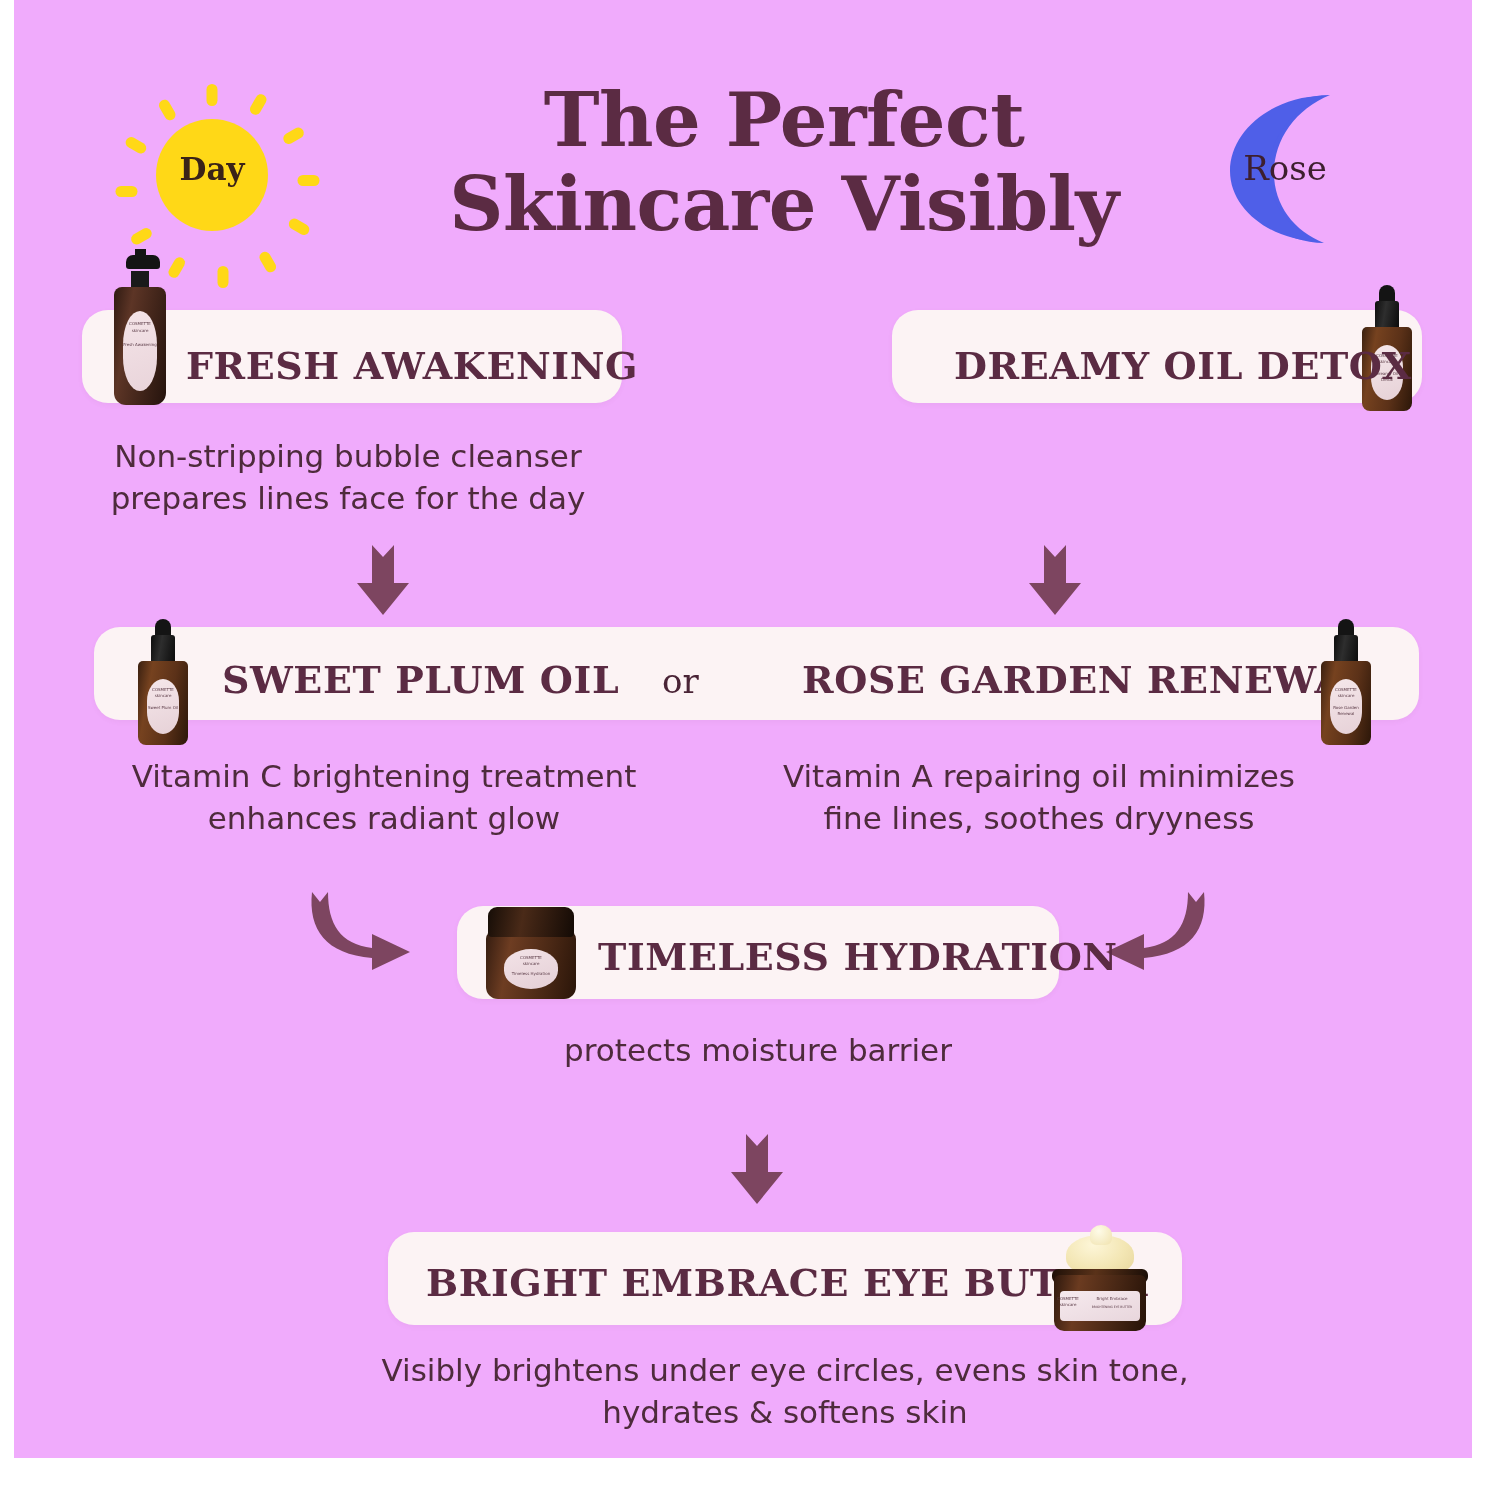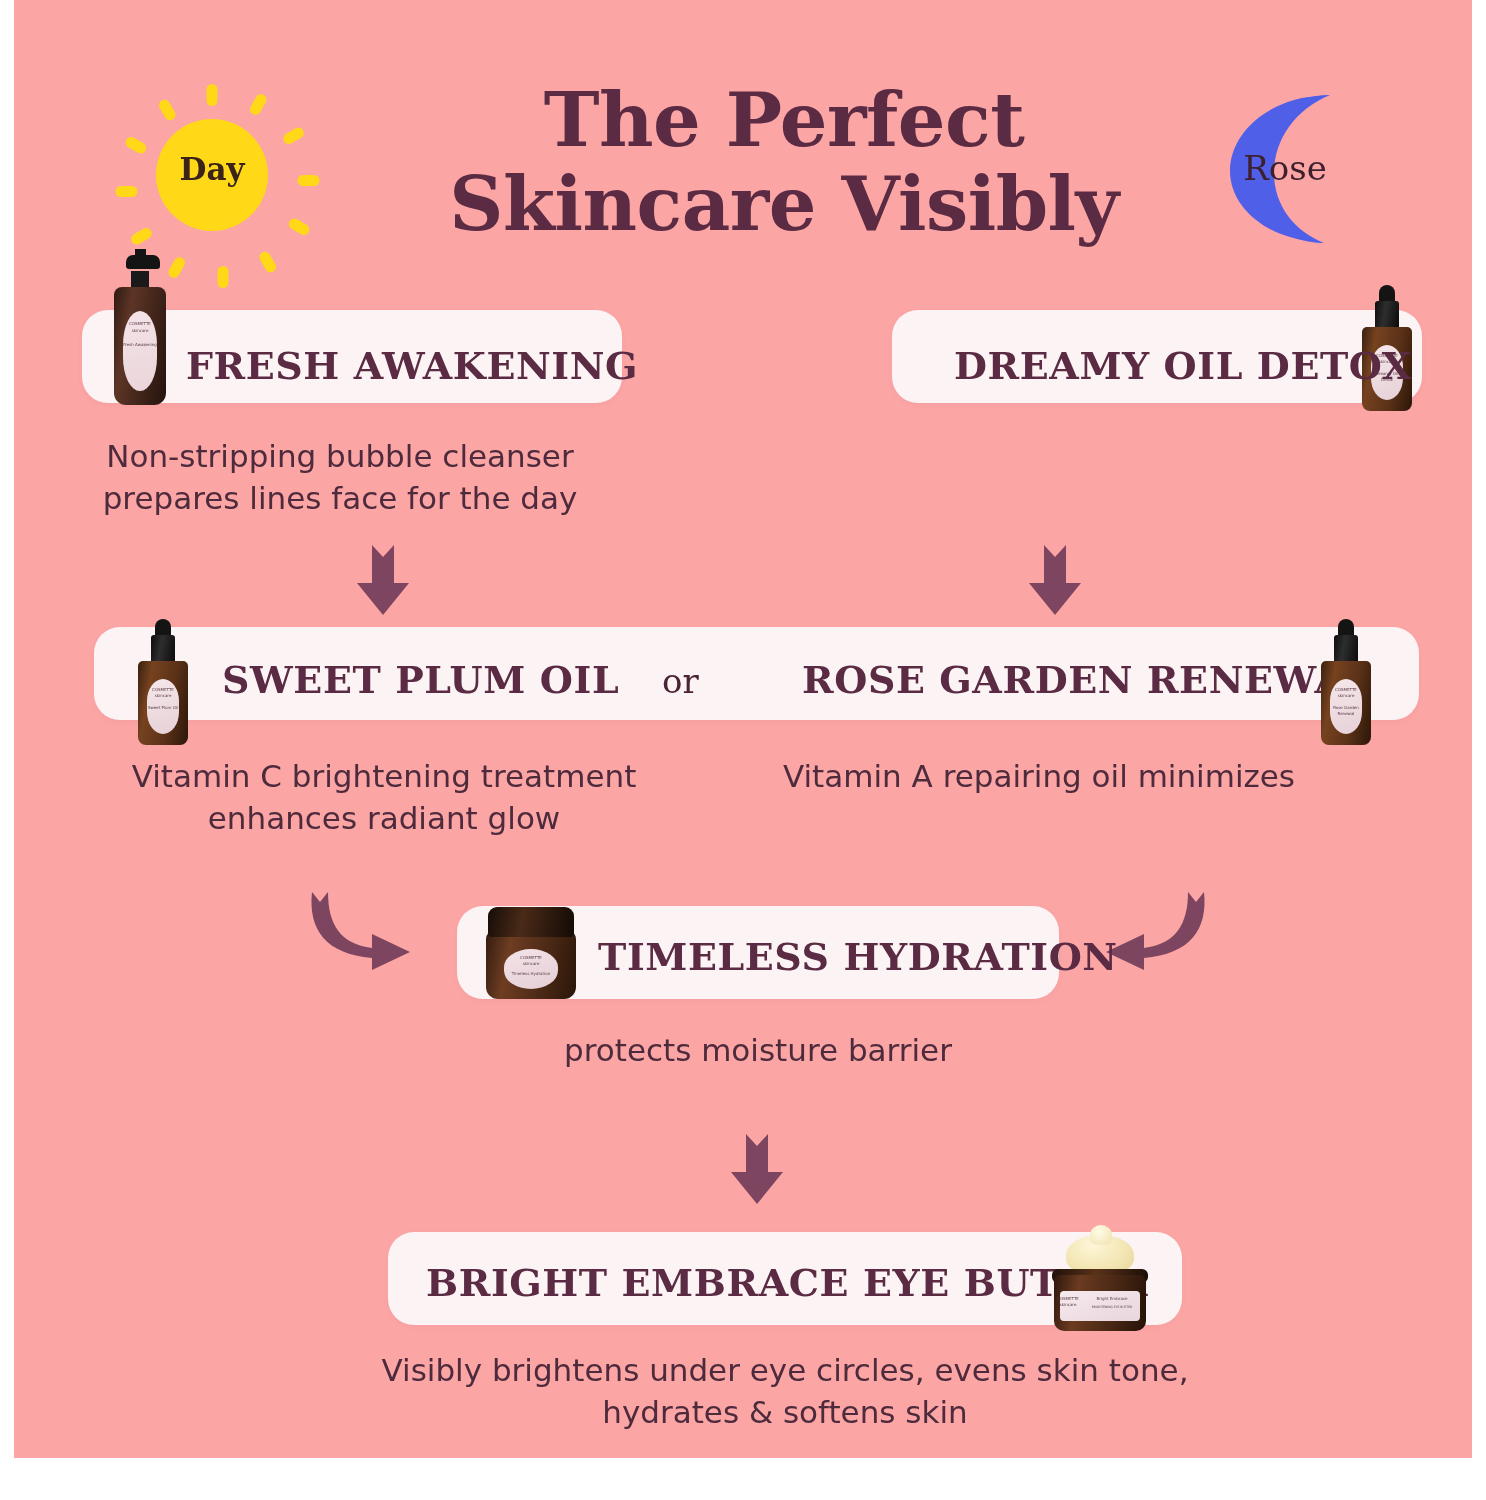--- a/index.html
+++ b/index.html
@@ -12,21 +12,21 @@
     height: 1500px;
     font-family: "DejaVu Sans", sans-serif;
     overflow: hidden;
   }
   #canvas {
     position: absolute;
     left: 14px;
     top: 0px;
     width: 1458px;
     height: 1458px;
-    background: #fca5a5;
+    background: #f0abfc;
   }
 
   
   .title {
     position: absolute;
     left: 360px;
     top: 78px;
     width: 820px;
     text-align: center;
     font-family: "DejaVu Serif", serif;
@@ -338,21 +338,21 @@
     <div class="db-cap"></div>
     <div class="db-body"></div>
     <div class="db-label">
       <div class="micro" style="top:8px;">COSMETTE</div>
       <div class="micro" style="top:14px;">skincare</div>
       <div class="micro" style="top:26px;">Dreamy Oil Detox</div>
     </div>
   </div>
   <div class="card-title" style="left:940px; top:343px;">DREAMY OIL DETOX</div>
 
-  <div class="desc" style="left:56px; top:436px; width:540px;">
+  <div class="desc" style="left:64px; top:436px; width:540px;">
     <div>Non-stripping bubble cleanser</div>
     <div>prepares lines face for the day</div>
   </div>
 
   <svg class="arrow-down" style="left:340px; top:545px; width:58px; height:70px;" viewBox="0 0 58 70">
     <path d="M18 0 L29 12 L40 0 L40 38 L55 38 L29 70 L3 38 L18 38 Z" fill="#7d4560"></path>
   </svg>
   <svg class="arrow-down" style="left:1012px; top:545px; width:58px; height:70px;" viewBox="0 0 58 70">
     <path d="M18 0 L29 12 L40 0 L40 38 L55 38 L29 70 L3 38 L18 38 Z" fill="#7d4560"></path>
   </svg>
@@ -382,20 +382,21 @@
       <div class="micro" style="top:26px;">Rose Garden Renewal</div>
     </div>
   </div>
 
   <div class="desc" style="left:90px; top:756px; width:560px;">
     <div>Vitamin C brightening treatment</div>
     <div>enhances radiant glow</div>
   </div>
   <div class="desc" style="left:745px; top:756px; width:560px;">
     <div>Vitamin A repairing oil minimizes</div>
+    <div>fine lines, soothes dryyness</div>
   </div>
 
   <svg class="arrow-curve" style="left:288px; top:890px; width:118px; height:82px;" viewBox="0 0 118 82">
     <path d="M10 2 L18 12 L26 2 C26 34 38 54 70 58 L70 44 L108 62 L70 80 L70 68
              C24 64 6 40 10 2 Z" fill="#7d4560"></path>
   </svg>
   <svg class="arrow-curve" style="left:1082px; top:890px; width:118px; height:82px;" viewBox="0 0 118 82">
     <g transform="translate(118,0) scale(-1,1)">
       <path d="M10 2 L18 12 L26 2 C26 34 38 54 70 58 L70 44 L108 62 L70 80 L70 68
                C24 64 6 40 10 2 Z" fill="#7d4560"></path>

